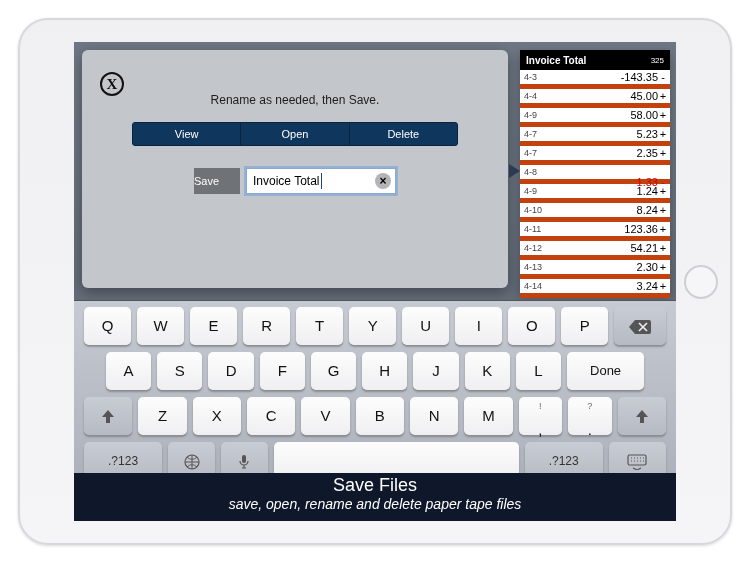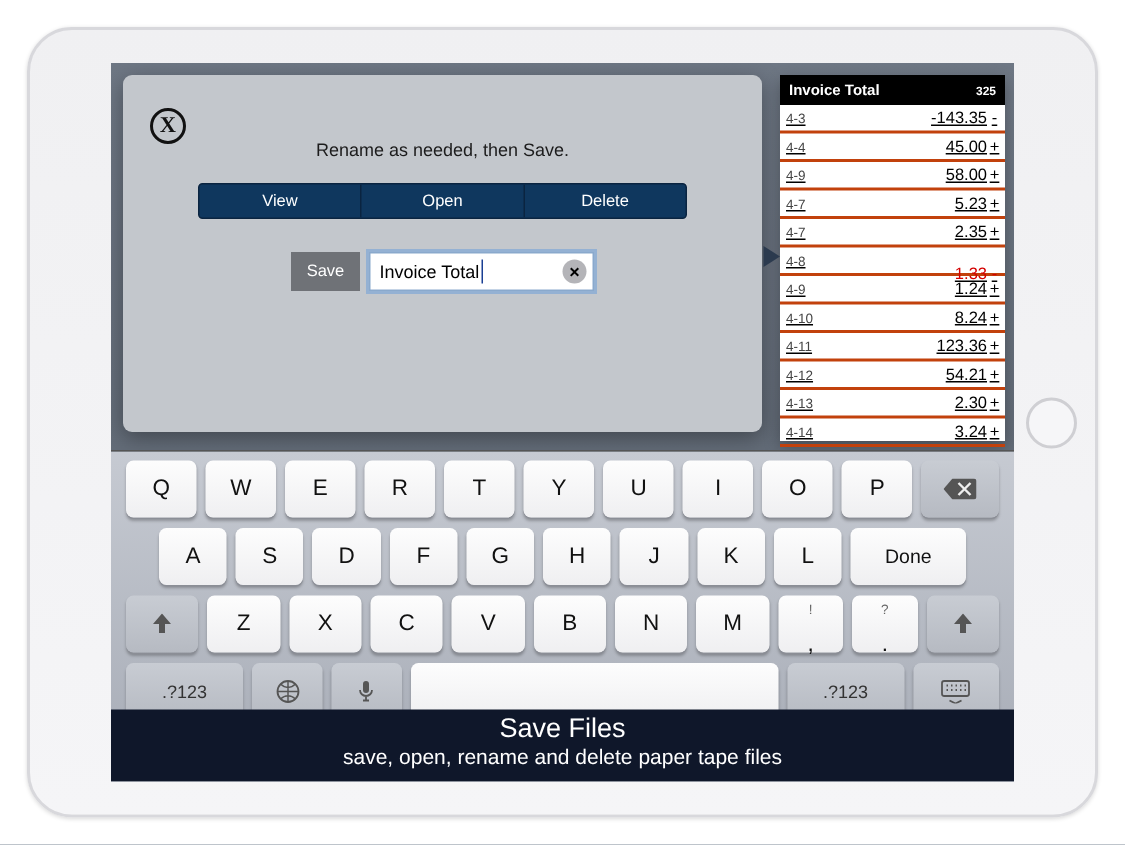--- a/index.html
+++ b/index.html
@@ -53,21 +53,21 @@
   }
   .segbar div {
     flex:1; text-align:center; font-size:11px; line-height:22px; color:#fff;
     border-right:1px solid #0a2440; cursor:pointer;
   }
   .segbar div:last-child{border-right:none;}
 
   .save-row { position:absolute; left:112px; top:118px; display:flex; align-items:center; }
   .save-btn {
     width:46px; height:26px; background:#6f7277; color:#fff;
-    font-size:11px; line-height:26px; text-align:center; cursor:pointer;
+    font-size:11px; line-height:26px; cursor:pointer;
   }
   .name-input {
     margin-left:6px; width:150px; height:26px;
     background:#fff; border:1px solid #8aa9cc;
     box-shadow: 0 0 0 2px rgba(90,150,220,.45);
     display:flex; align-items:center; padding:0 6px; position:relative;
   }
   .name-input span { font-size:12px; color:#000; }
   .caret { width:1px; height:16px; background:#1a3f93; margin-left:1px; }
   .clear-x {
@@ -80,27 +80,26 @@
   .tape {
     position:absolute; right:6px; top:8px; width:150px; height:244px;
     background:#fff; font-size:11px; color:#000;
     box-shadow: 0 4px 10px rgba(0,0,0,.3);
   }
   .tape-head {
     background:#000; color:#fff; height:20px;
     display:flex; align-items:center; justify-content:space-between;
     padding:0 6px; font-weight:700; font-size:10px;
   }
-  .tape-head .tot { font-size:8px; font-weight:700; margin-left:4px;}
+  .tape-head .tot { font-size:8px; font-weight:400; margin-left:4px;}
   .tape-row {
-    height:19px; border-bottom:2px solid #c2410c;
+    height:19px; border-bottom:5px solid #c2410c;
     display:flex; align-items:center;
     padding:0 2px 0 4px;
     font-family: "Helvetica Neue", Arial;
-    text-decoration: underline;
   }
   .tape-row .lab{ width:30px; font-size:9px; color:#444;}
   .tape-row .val{ flex:1; text-align:right; font-size:11px;}
   .tape-row .op{ width:10px; text-align:center; font-size:11px;}
   .tape-row.neg .val, .tape-row.neg .op { color:#d40000;margin-top:19px; }
   .tape-arrow{
     position:absolute; left:-11px; top:114px;
     width:0;height:0;border-top:7px solid transparent;border-bottom:7px solid transparent;
     border-left:11px solid #2b3a4e;
   }
@@ -126,21 +125,21 @@
   .krow.r2{ padding:0 26px;}
   .krow.r4{ padding:0 4px;}
 
   
   .banner{
     position:absolute; left:0; right:0; bottom:0; height:48px;
     background:#0f172a; color:#fff; text-align:center;
     padding-top:2px;
   }
   .banner .b1{ font-size:18px; font-weight:400;}
-  .banner .b2{ font-size:14px; font-weight:300;}
+  .banner .b2{ font-size:14px; font-weight:300;font-style:italic;}
 </style>
 </head>
 <body>
 
 <div class="ipad">
   <div class="home-btn"></div>
   <div class="screen">
 
     <div class="workarea">
 

